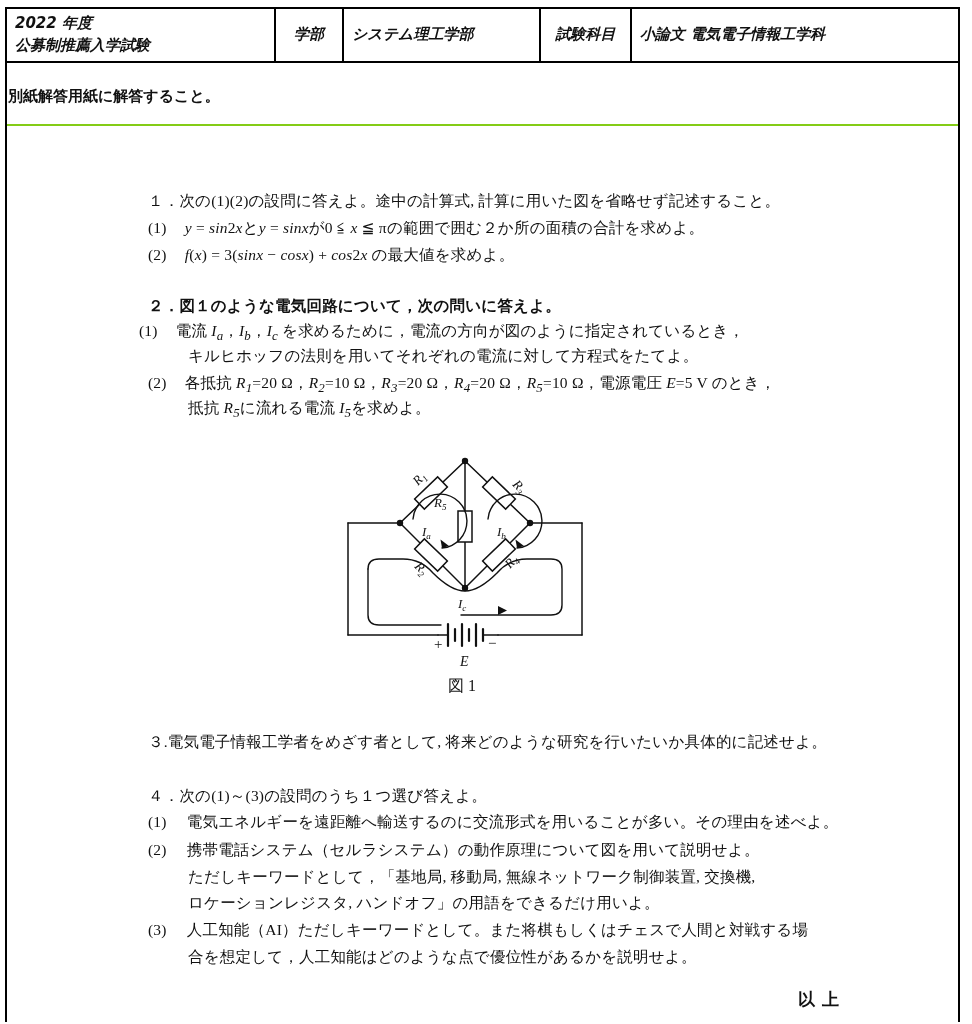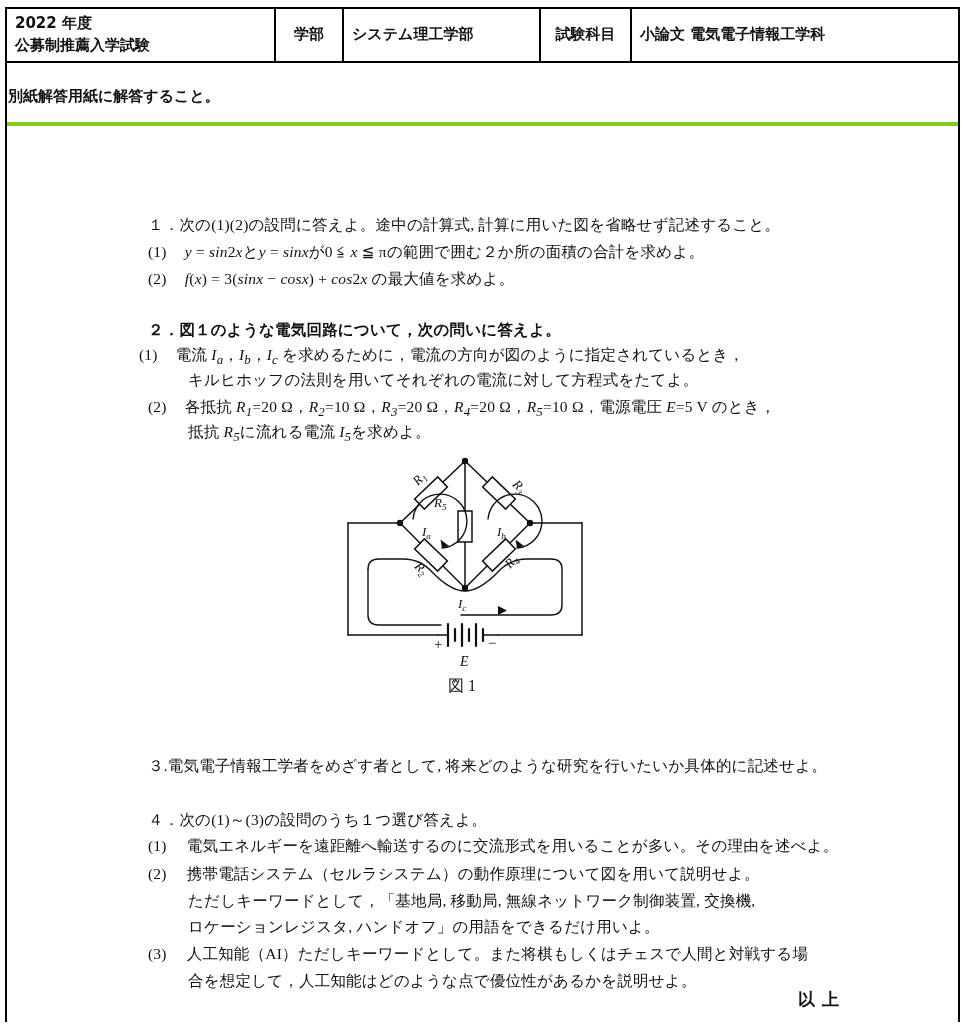--- a/index.html
+++ b/index.html
@@ -11,60 +11,60 @@
     overflow:hidden;
     position:relative;
   }
   .page{position:absolute;left:0;top:0;width:972px;height:1024px;}
 
   
   .hdr{
     position:absolute;left:5px;top:7px;width:955px;
     border:2px solid #000;border-collapse:collapse;
     box-sizing:border-box;
+    font-style:italic;
   }
   .hdr table{border-collapse:collapse;width:100%;table-layout:fixed;}
   .hdr td{
     border-right:2px solid #000;
     padding:4px 8px;
     font-family:"DejaVu Sans","Liberation Sans",sans-serif;
     font-weight:bold;font-size:15px;line-height:1.45;
     vertical-align:middle;
     white-space:nowrap;
   }
   .hdr td.last{border-right:none;}
   .c-term{width:251px;}
   .c-glabel{width:50px;text-align:center;padding-left:4px;padding-right:4px;}
   .c-gval{width:179px;}
   .c-slabel{width:73px;text-align:center;padding-left:4px;padding-right:4px;}
   .term-line{display:block;}
   .instr{
     position:absolute;left:5px;top:58px;width:955px;height:68px;
-    border-bottom:4px solid #84cc16;box-sizing:border-box;
+    border-bottom:2px solid #84cc16;box-sizing:border-box;
   }
   .instr span{
     position:absolute;left:3px;top:29px;
     font-family:"DejaVu Sans","Liberation Sans",sans-serif;
     font-weight:bold;font-size:15px;
   }
   .outer-frame{
     position:absolute;left:5px;top:7px;width:955px;height:1015px;
     border:2px solid #000;border-bottom:none;box-sizing:border-box;
     pointer-events:none;
   }
 
   
   .qline{
     position:absolute;
     font-family:"Liberation Serif","DejaVu Serif",serif;
     font-size:15.5px;
     line-height:1.5;
     white-space:nowrap;
     letter-spacing:.2px;
-    margin-top:24px;
   }
 
   
   .figwrap{position:absolute;left:330px;top:445px;width:300px;height:230px;}
   .figcap{
     position:absolute;left:448px;top:676px;
     font-family:"Liberation Serif","DejaVu Serif",serif;font-size:16px;
   }
   .endmark{
     position:absolute;left:798px;top:988px;

